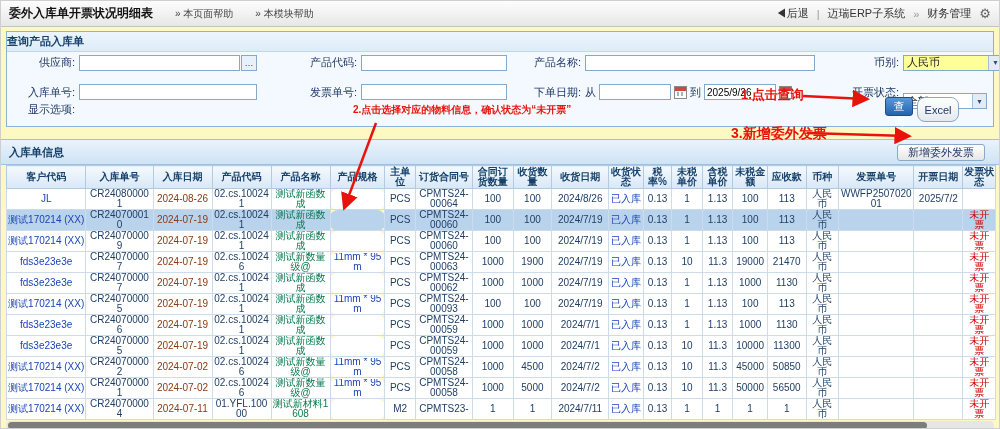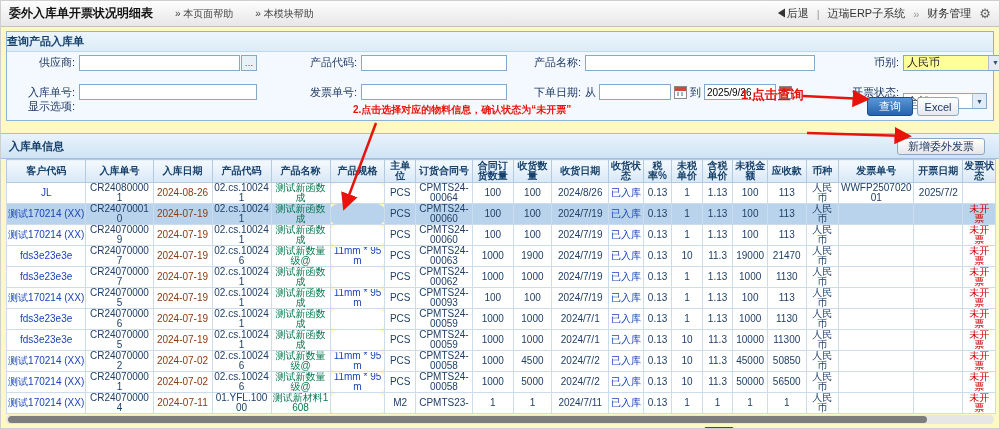--- a/index.html
+++ b/index.html
@@ -29,22 +29,22 @@
   .sel-currency { width:100px; background:#ffff99; }
   .sel-status { width:100%;margin-top:18px; }
   .date-group { display:flex; align-items:center; gap:3px; font-size:11px; color:#1f3864; }
   .date-input { width:72px; height:16px; border:1px solid #86a9c9; background:#fff; font-size:10px; padding:0 2px; font-family:inherit; }
   .cal-icon { width:13px; height:13px; border:1px solid #8a8a8a; background:#fff; position:relative; cursor:pointer; flex:none; }
   .cal-icon::before { content:""; position:absolute; top:0; left:0; right:0; height:4px; background:#cc4a3a; }
   .cal-icon::after { content:""; position:absolute; bottom:2px; left:2px; right:2px; height:4px; background:repeating-linear-gradient(90deg,#9bb 0 2px,transparent 2px 4px); }
   .q-row3 { display:flex; align-items:center; padding:3px 34px 4px 6px; }
   .q-row3 .q-label { width:62px; }
   .btn-group { margin-left:auto; display:flex; gap:4px; }
-  .btn-search { width:46px; height:19px; background:linear-gradient(#5a97d8,#2563ad); border:1px solid #1d4e89; border-radius:3px; color:#fff; font-size:11px; cursor:pointer; font-family:inherit; }
-  .btn-excel { width:42px; height:19px; background:linear-gradient(#ffffff,#e4e9ef); border:1px solid #8aa8c8; border-radius:3px; color:#1f3864; font-size:11px; cursor:pointer; font-family:inherit; }
+  .btn-search { width:28px; height:19px; background:linear-gradient(#5a97d8,#2563ad); border:1px solid #1d4e89; border-radius:3px; color:#fff; font-size:11px; cursor:pointer; font-family:inherit; }
+  .btn-excel { width:42px; height:25px; background:linear-gradient(#ffffff,#e4e9ef); border:1px solid #8aa8c8; border-radius:8px; color:#1f3864; font-size:11px; cursor:pointer; font-family:inherit; }
 
   
   .section-bar { display:flex; align-items:center; height:21px; margin-top:12px; background:linear-gradient(#e9f3fc,#cfe3f5); border-top:1px solid #9fc0de; border-bottom:1px solid #9fc0de; padding:12px 8px; }
   .section-title { font-size:11px; font-weight:bold; color:#17416b; }
   .btn-new-invoice { margin-left:auto; margin-right:6px; height:17px; font-size:11px; color:#1f3864; background:linear-gradient(#ffffff,#e6e6e6); border:1px solid #8aa8c8; border-radius:3px; padding:0 10px; cursor:pointer; font-family:inherit; }
 
   table.grid { width:990px; margin:0 5px; border-collapse:collapse; table-layout:fixed; }
   table.grid th { background:linear-gradient(#f4f9fe,#d8e8f6); border:1px solid #b3cbe2; color:#17416b; font-weight:bold; font-size:10px; line-height:10px; padding:1px 0; height:22px; overflow:hidden; }
   table.grid td { border:1px solid #cddcea; padding:0 1px; text-align:center; color:#1f3f66; font-size:10px; line-height:10px; height:21px; overflow:hidden; word-break:break-all; background:#fff; }
   table.grid tr.selected td { background:#b9d3ec; }
@@ -470,20 +470,21 @@
       <span>到</span>
       <input class="page-input" value="1" style="">
       <span>页</span>
       <button class="btn-go">Go</button>
     </span>
     <span class="page-indicator">第 1/2 页</span>
   </div>
 
   <div class="anno anno1">1.点击查询</div>
   <div class="anno anno2">2.点击选择对应的物料信息，确认状态为“未开票”</div>
+  <div class="anno anno3">3.新增委外发票</div>
   <svg class="arrows" width="1000" height="429">
     <defs>
       <marker id="arr" markerWidth="7" markerHeight="7" refX="5" refY="3.5" orient="auto">
         <path d="M0,0 L7,3.5 L0,7 Z" fill="#e8140c"></path>
       </marker>
     </defs>
     <line x1="802" y1="95" x2="864" y2="98" stroke="#e8140c" stroke-width="2.5" marker-end="url(#arr)"></line>
     <line x1="375" y1="122" x2="344" y2="205" stroke="#e8140c" stroke-width="2.5" marker-end="url(#arr)"></line>
     <line x1="806" y1="132" x2="906" y2="135" stroke="#e8140c" stroke-width="2.5" marker-end="url(#arr)"></line>
   </svg>

